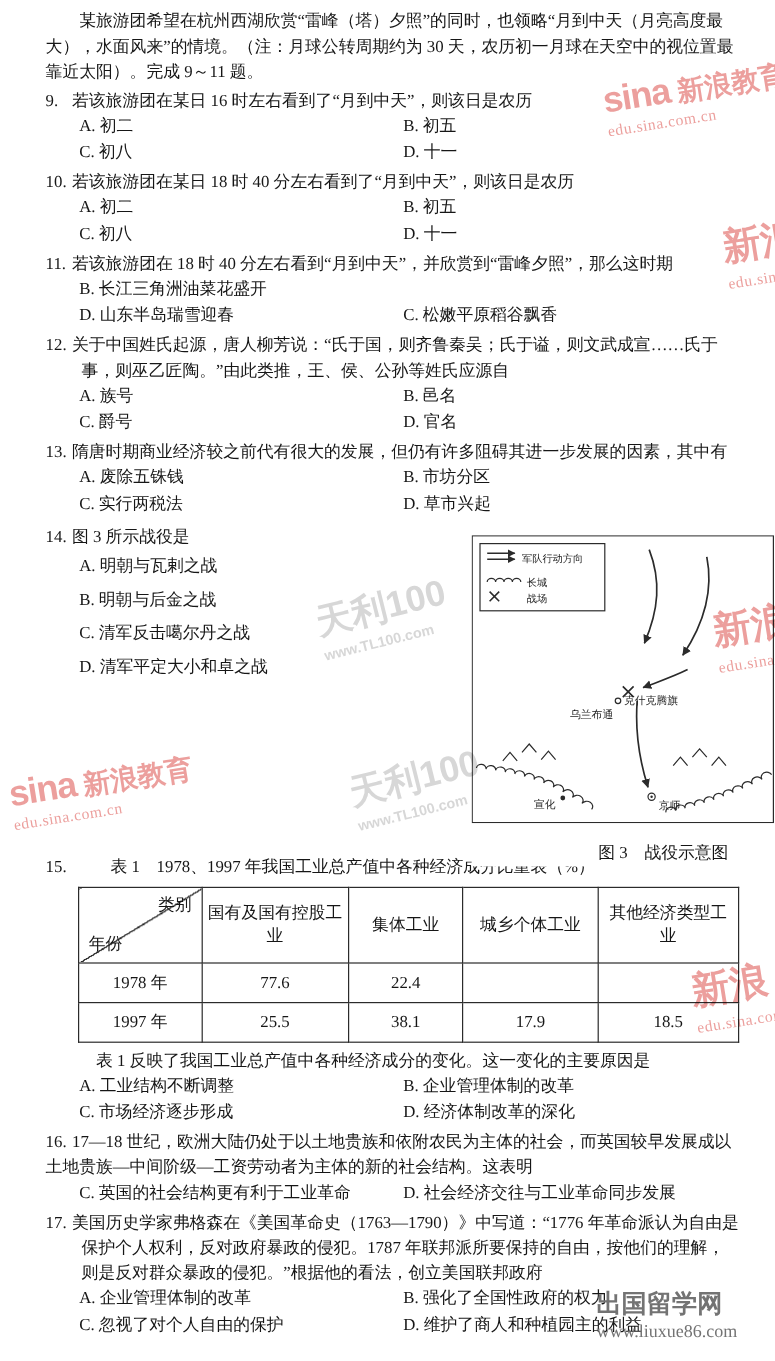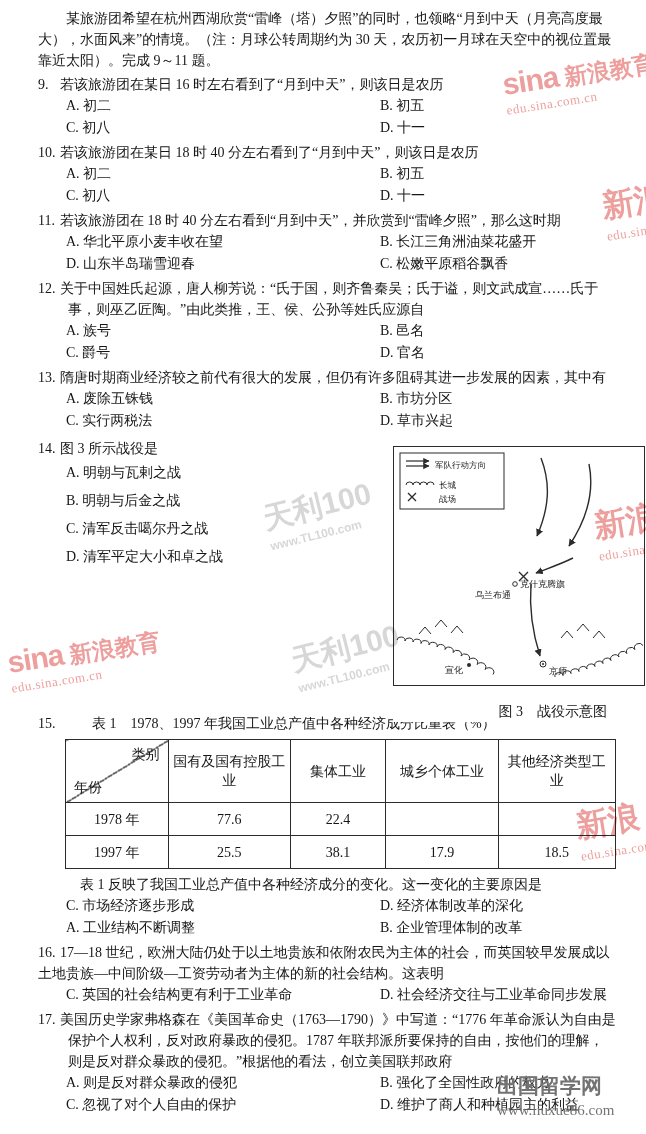--- a/index.html
+++ b/index.html
@@ -7,21 +7,21 @@
     width:646px;height:1134px;position:relative;overflow:hidden;
     background:#ffffff;color:#161616;
     font-family:"Liberation Serif","DejaVu Serif",serif;
   }
   .content{position:absolute;left:38px;top:8px;width:578px;font-size:14px;line-height:21px;}
   .intro{margin:0 0 3px;text-indent:28px;}
   .q{margin:0 0 3px;}
   .stem{margin:0;}
   .hang .stem{padding-left:30px;text-indent:-30px;}
   .qnum{display:inline-block;min-width:22px;text-indent:0;}
-  .orow{display:grid;grid-template-columns:270px 1fr;padding-left:28px;line-height:22px;gap:44px;}
+  .orow{display:grid;grid-template-columns:270px 1fr;padding-left:28px;line-height:22px;}
   .opt{white-space:nowrap;}
   .optline{display:block;padding-left:28px;line-height:28px;width:345px;white-space:nowrap;}
   
   #q14{min-height:272px;margin-top:6px;}
   
   .fig{position:absolute;left:393px;top:446px;width:214px;background:#fff;}
   .fig svg{display:block;}
   .fig .cap{text-align:right;font-size:14px;line-height:20px;margin-top:16px;}
   .svgt{font-family:"Liberation Serif","DejaVu Serif",serif;fill:#1d1d1d;}
   
@@ -85,21 +85,20 @@
       </div>
     <div class="orow">
         <span class="opt">C. 初八</span>
         <span class="opt">D. 十一</span>
       </div>
   </div>
 
   <div class="q" id="q11">
     <p class="stem"><span class="qnum">11.</span><span>若该旅游团在 18 时 40 分左右看到“月到中天”，并欣赏到“雷峰夕照”，那么这时期</span></p>
     <div class="orow">
-        <span class="opt">A. 华北平原小麦丰收在望</span>
         <span class="opt">B. 长江三角洲油菜花盛开</span>
       </div>
     <div class="orow">
         <span class="opt">D. 山东半岛瑞雪迎春</span>
         <span class="opt">C. 松嫩平原稻谷飘香</span>
       </div>
   </div>
 
   <div class="q hang" id="q12">
     <p class="stem"><span class="qnum">12.</span><span>关于中国姓氏起源，唐人柳芳说：“氏于国，则齐鲁秦吴；氏于谥，则文武成宣……氏于事，则巫乙匠陶。”由此类推，王、侯、公孙等姓氏应源自</span></p>
@@ -160,41 +159,41 @@
         <td>25.5</td>
         <td>38.1</td>
         <td>17.9</td>
         <td>18.5</td>
       </tr>
     </tbody>
       </table>
 
     <p class="lead">表 1 反映了我国工业总产值中各种经济成分的变化。这一变化的主要原因是</p>
     <div class="orow">
+        <span class="opt">A. 工业结构不断调整</span>
+        <span class="opt">B. 企业管理体制的改革</span>
+      </div>
+    <div class="orow">
         <span class="opt">C. 市场经济逐步形成</span>
         <span class="opt">D. 经济体制改革的深化</span>
       </div>
-    <div class="orow">
-        <span class="opt">A. 工业结构不断调整</span>
-        <span class="opt">B. 企业管理体制的改革</span>
-      </div>
   </div>
 
   <div class="q" id="q16">
     <p class="stem"><span class="qnum">16.</span><span>17—18 世纪，欧洲大陆仍处于以土地贵族和依附农民为主体的社会，而英国较早发展成以土地贵族—中间阶级—工资劳动者为主体的新的社会结构。这表明</span></p>
     <div class="orow">
         <span class="opt">C. 英国的社会结构更有利于工业革命</span>
         <span class="opt">D. 社会经济交往与工业革命同步发展</span>
       </div>
   </div>
 
   <div class="q hang" id="q17">
     <p class="stem"><span class="qnum">17.</span><span>美国历史学家弗格森在《美国革命史（1763—1790）》中写道：“1776 年革命派认为自由是保护个人权利，反对政府暴政的侵犯。1787 年联邦派所要保持的自由，按他们的理解，则是反对群众暴政的侵犯。”根据他的看法，创立美国联邦政府</span></p>
     <div class="orow">
-        <span class="opt">A. 则是反对群众暴政的侵犯</span>
+        <span class="opt">A. 企业管理体制的改革</span>
         <span class="opt">B. 强化了全国性政府的权力</span>
       </div>
     <div class="orow">
         <span class="opt">C. 忽视了对个人自由的保护</span>
         <span class="opt">D. 维护了商人和种植园主的利益</span>
       </div>
   </div>
 
 </div>
 

